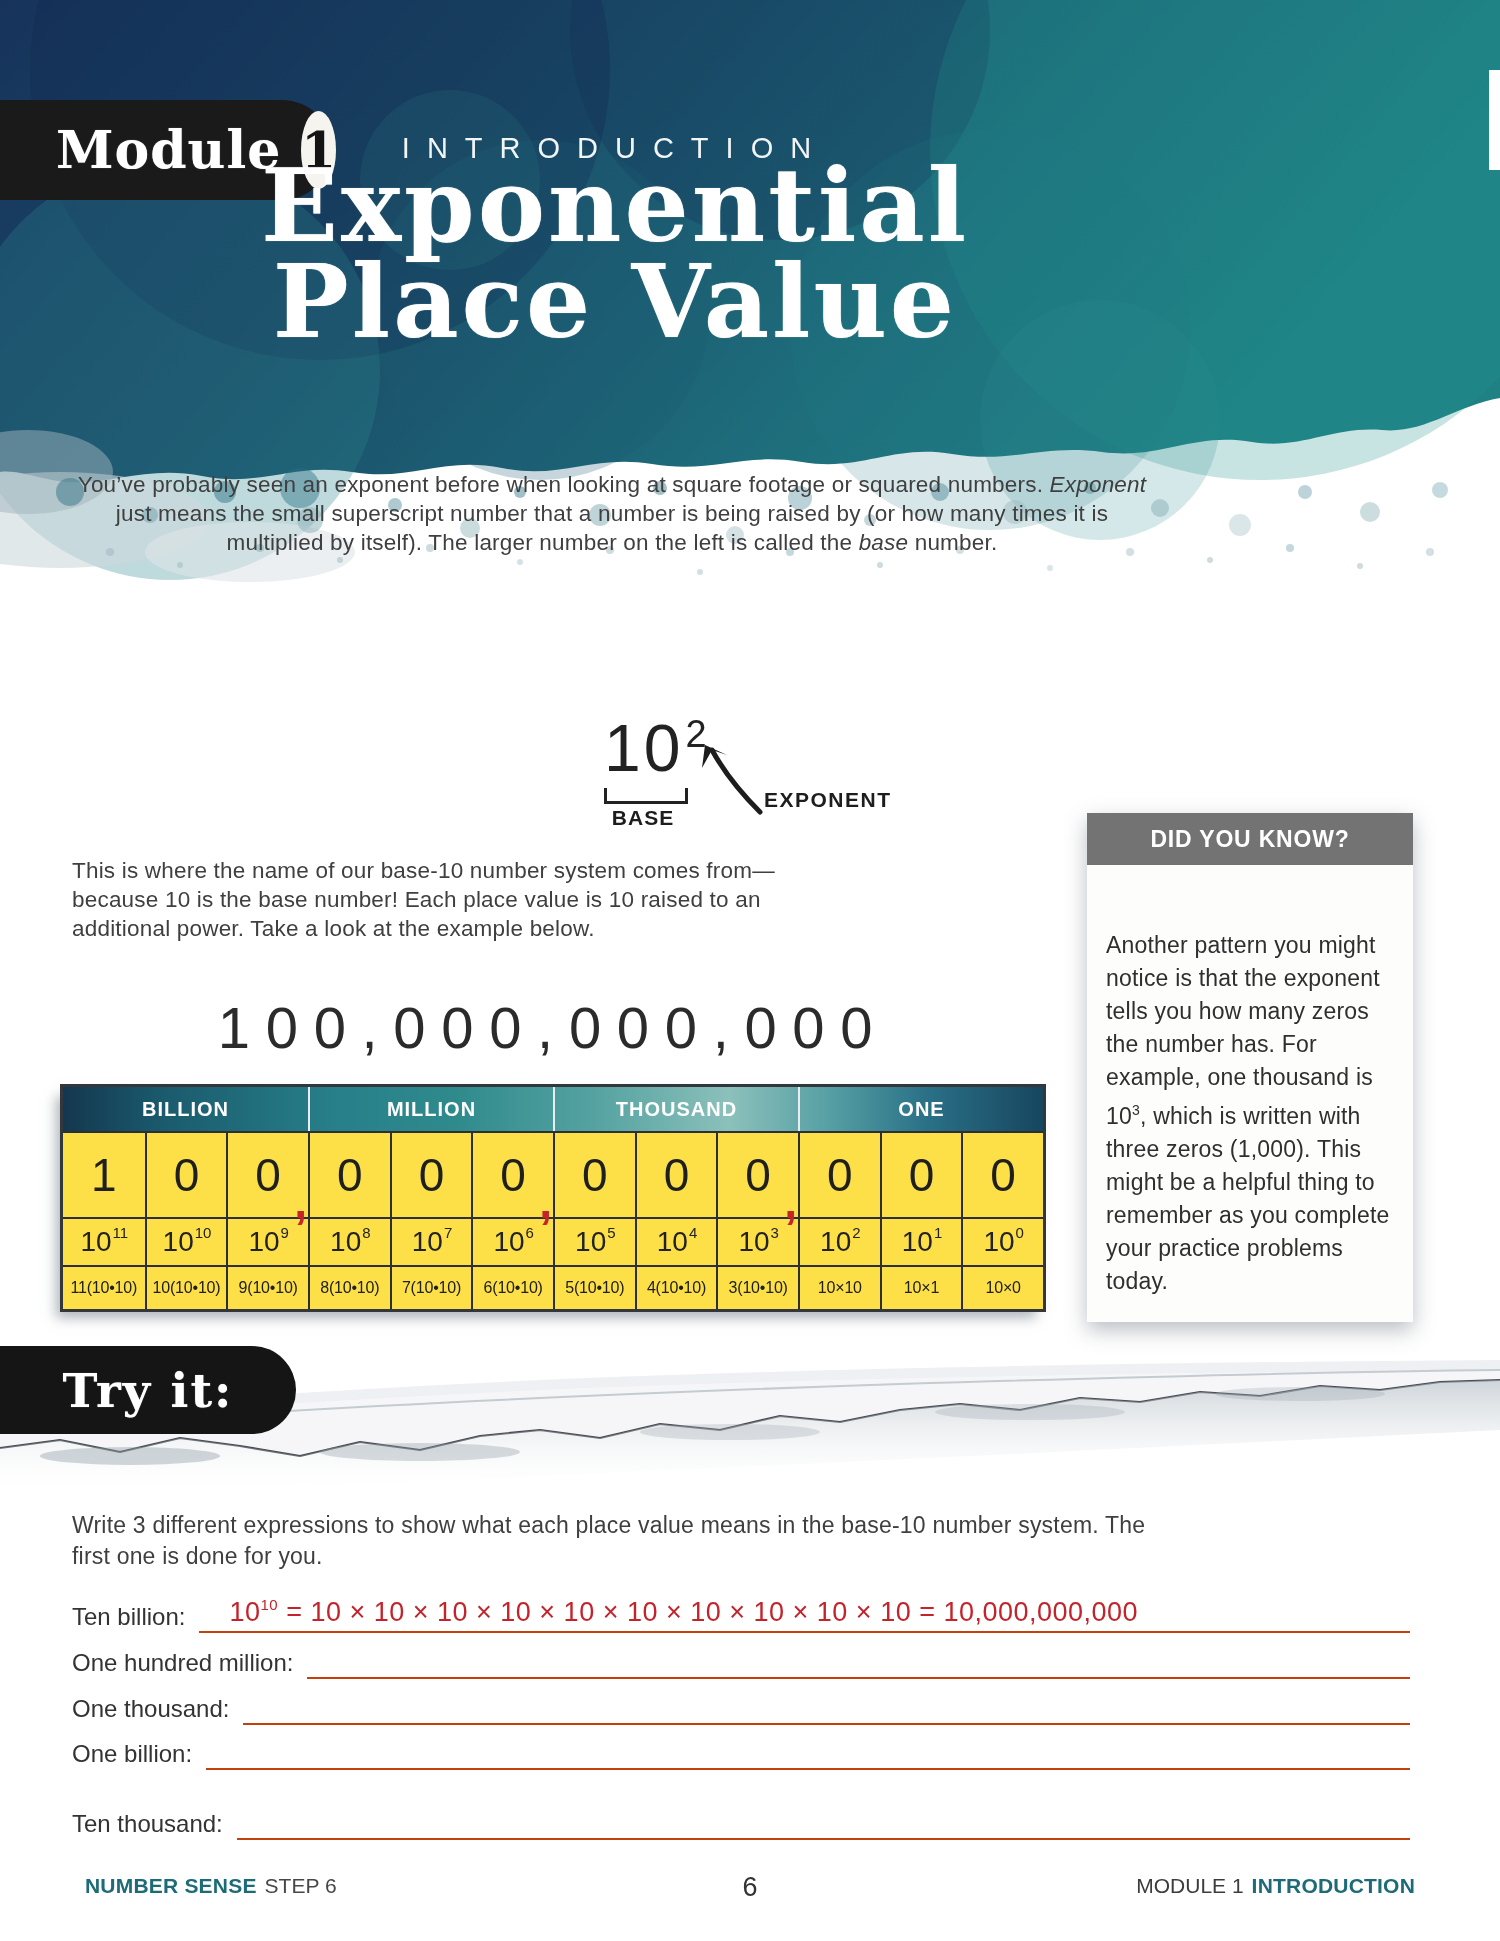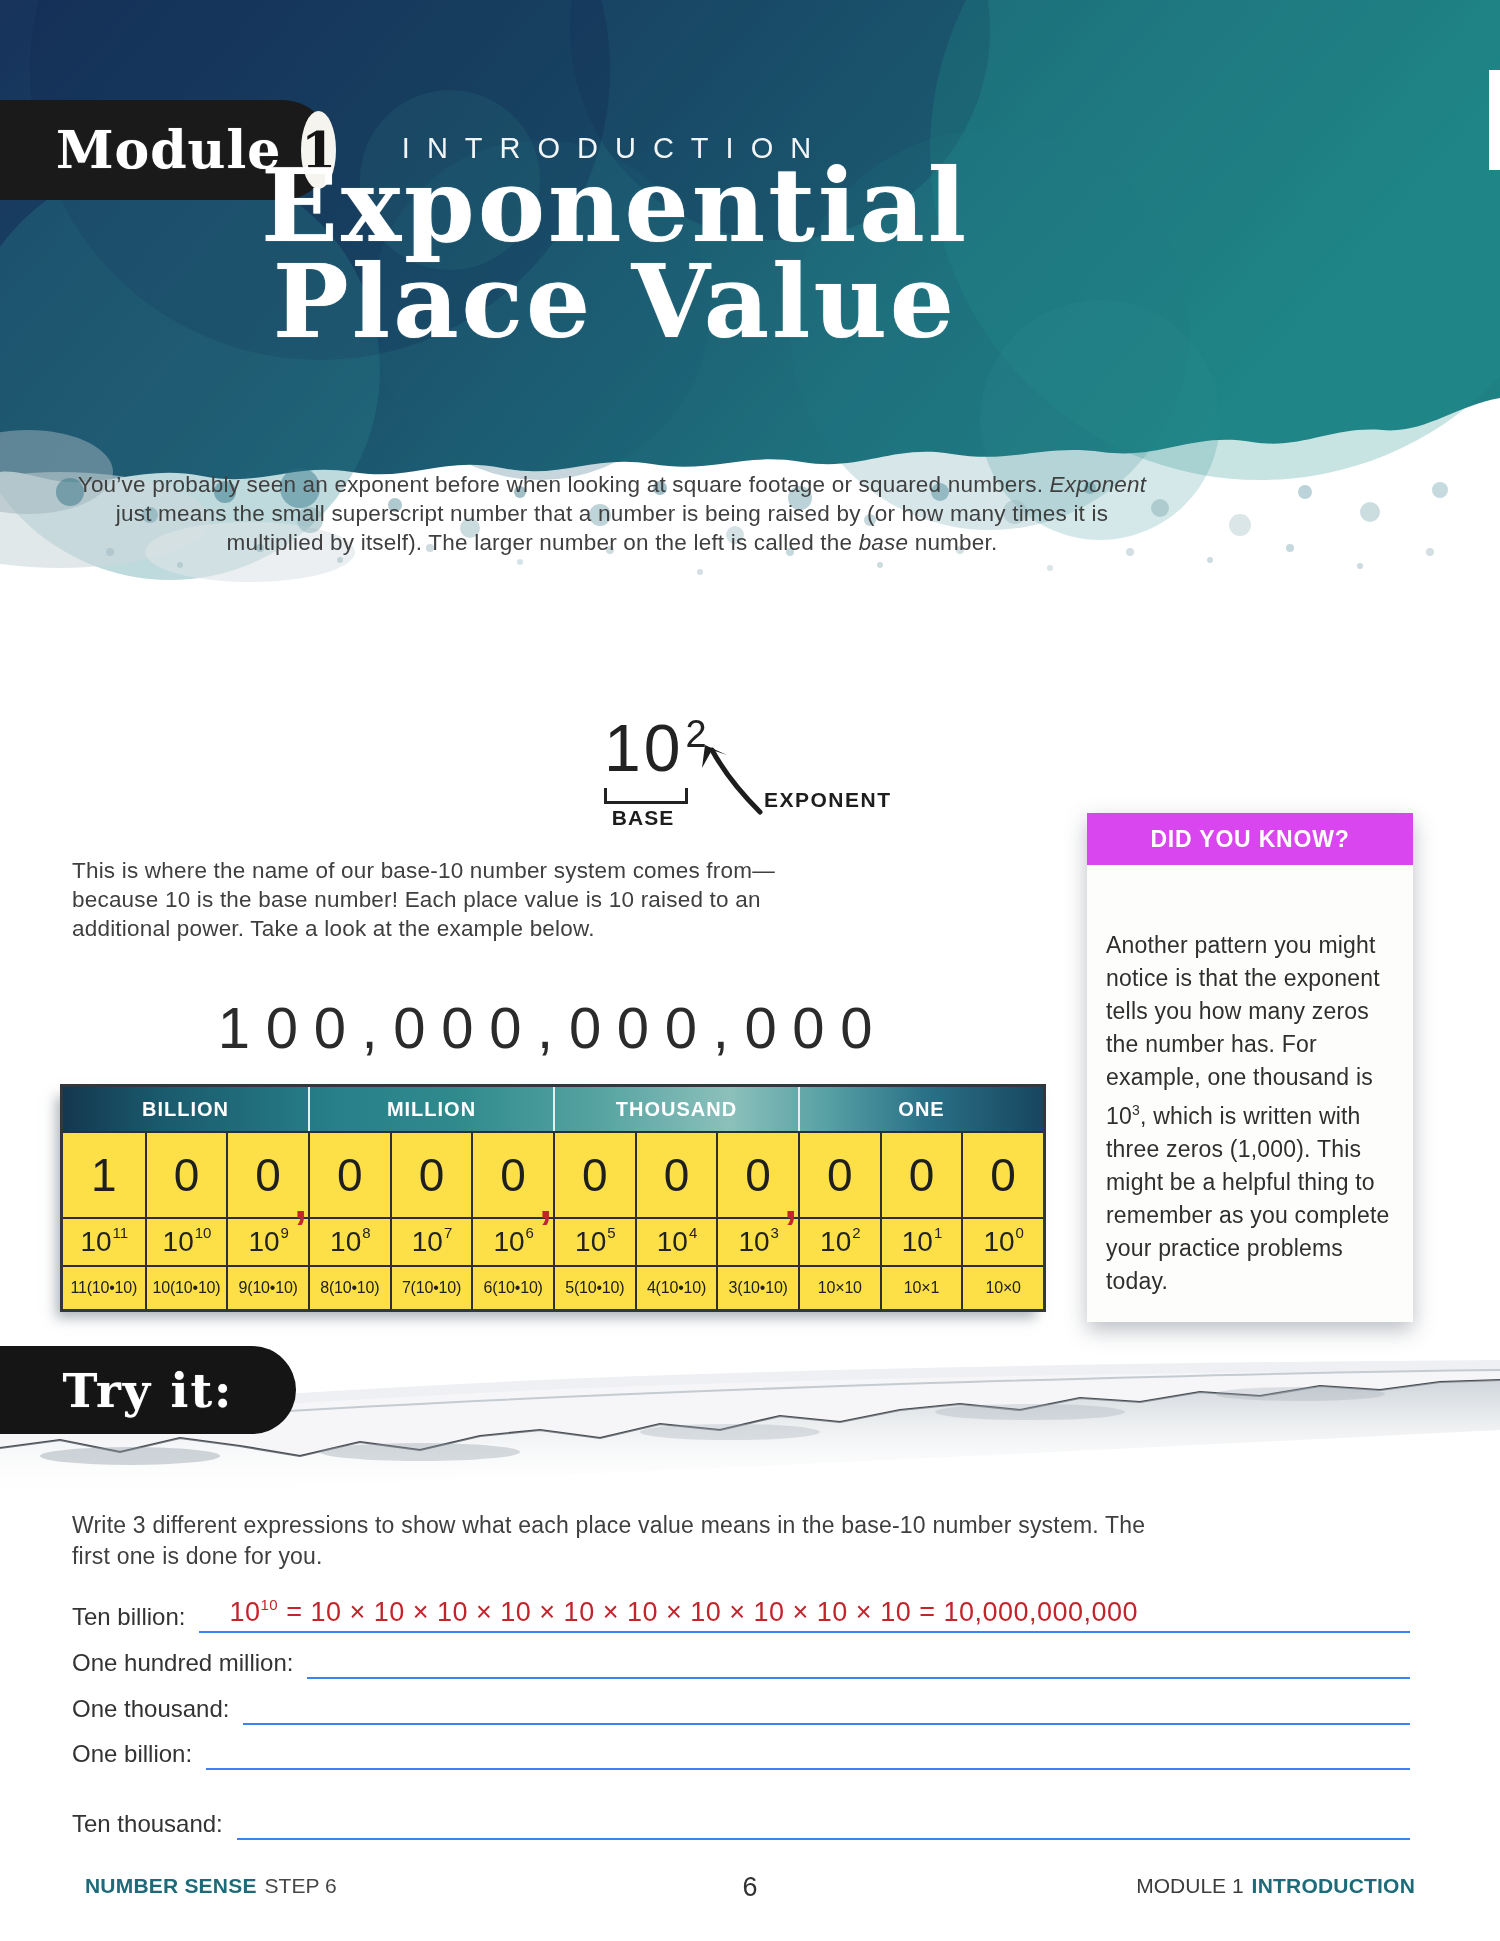--- a/index.html
+++ b/index.html
@@ -31,21 +31,21 @@
   .bx-sup{font-size:38px;position:relative;top:-24px;left:2px;}
   .bx-bracket{position:absolute;left:44px;top:78px;width:78px;height:13px;
               border:3px solid #222;border-top:none;}
   .bx-base{position:absolute;left:40px;top:96px;width:86px;text-align:center;
            font-size:21px;font-weight:700;letter-spacing:1px;color:#1d1d1d;}
   .bx-exp{position:absolute;left:204px;top:78px;font-size:21px;font-weight:700;
           letter-spacing:1.5px;color:#1d1d1d;}
   
   .dyk{top:813px;left:1087px;width:326px;background:#fdfdfc;z-index:2;
        box-shadow:0 8px 20px rgba(90,100,112,.42);}
-  .dyk-head{height:52px;background:#d946ef;color:#fff;display:flex;align-items:center;
+  .dyk-head{height:52px;background:#737373;color:#fff;display:flex;align-items:center;
             justify-content:center;font-size:23px;font-weight:700;letter-spacing:.8px;}
   .dyk-body{padding:16px 19px 24px 19px;font-size:23px;line-height:33px;color:#2f2f2f;letter-spacing:.2px;margin-top:48px;}
   .dyk-sup{font-size:14px;vertical-align:super;}
   
   .example-number{top:994px;left:60px;width:986px;text-align:center;font-size:58px;font-weight:400;
                   color:#2b2b2b;letter-spacing:.27em;white-space:nowrap;}
   .pv-table{top:1084px;left:60px;width:986px;border:3px solid #33363a;background:#fde047;
             box-sizing:border-box;box-shadow:-7px 9px 12px -3px rgba(110,120,132,.55);}
   .pv-groups{display:grid;grid-template-columns:repeat(4,1fr);height:44px;border-bottom:2px solid #2c2f33;
      background:linear-gradient(90deg,#14374f 0%,#1a5a6d 10%,#27808a 28%,#2f8a8c 40%,#57a4a2 55%,#8cc0bb 68%,#57a0a4 78%,#2a7187 88%,#17465f 100%);}
@@ -63,21 +63,21 @@
   .pv-expr{height:42px;font-size:16px;color:#202020;letter-spacing:-.2px;}
   
   .try-badge{position:absolute;top:1346px;left:0;width:296px;height:88px;background:#151515;
              border-radius:0 46px 46px 0;display:flex;align-items:center;justify-content:center;z-index:6;}
   .try-badge span{font-size:47px;letter-spacing:2px;}
   .torn{position:absolute;top:1360px;left:0;z-index:4;}
   
   .prompt{top:1510px;left:72px;width:1092px;z-index:5;}
   .p-row{position:absolute;left:72px;width:1338px;height:36px;display:flex;align-items:flex-end;gap:14px;}
   .p-label{font-size:24px;color:#333;white-space:nowrap;padding-bottom:2px;}
-  .p-fill{flex:1;height:100%;border-bottom:2px solid #3b82f6;position:relative;}
+  .p-fill{flex:1;height:100%;border-bottom:2px solid #c2410c;position:relative;}
   .p-answer{position:absolute;left:30px;bottom:3px;font-size:27px;color:#c3242b;white-space:nowrap;
             letter-spacing:.5px;}
   .p-answer .sup{font-size:15px;position:relative;top:-11px;}
   
   .footer{top:1874px;left:85px;width:1330px;display:flex;justify-content:space-between;
           align-items:baseline;font-size:21px;}
   .f-brand{color:#1d6b79;font-weight:700;letter-spacing:.2px;}
   .f-step{color:#474747;margin-left:8px;}
   .f-module{color:#3c3c3c;}
   .f-section{color:#1d6b79;font-weight:700;margin-left:8px;letter-spacing:.2px;}

